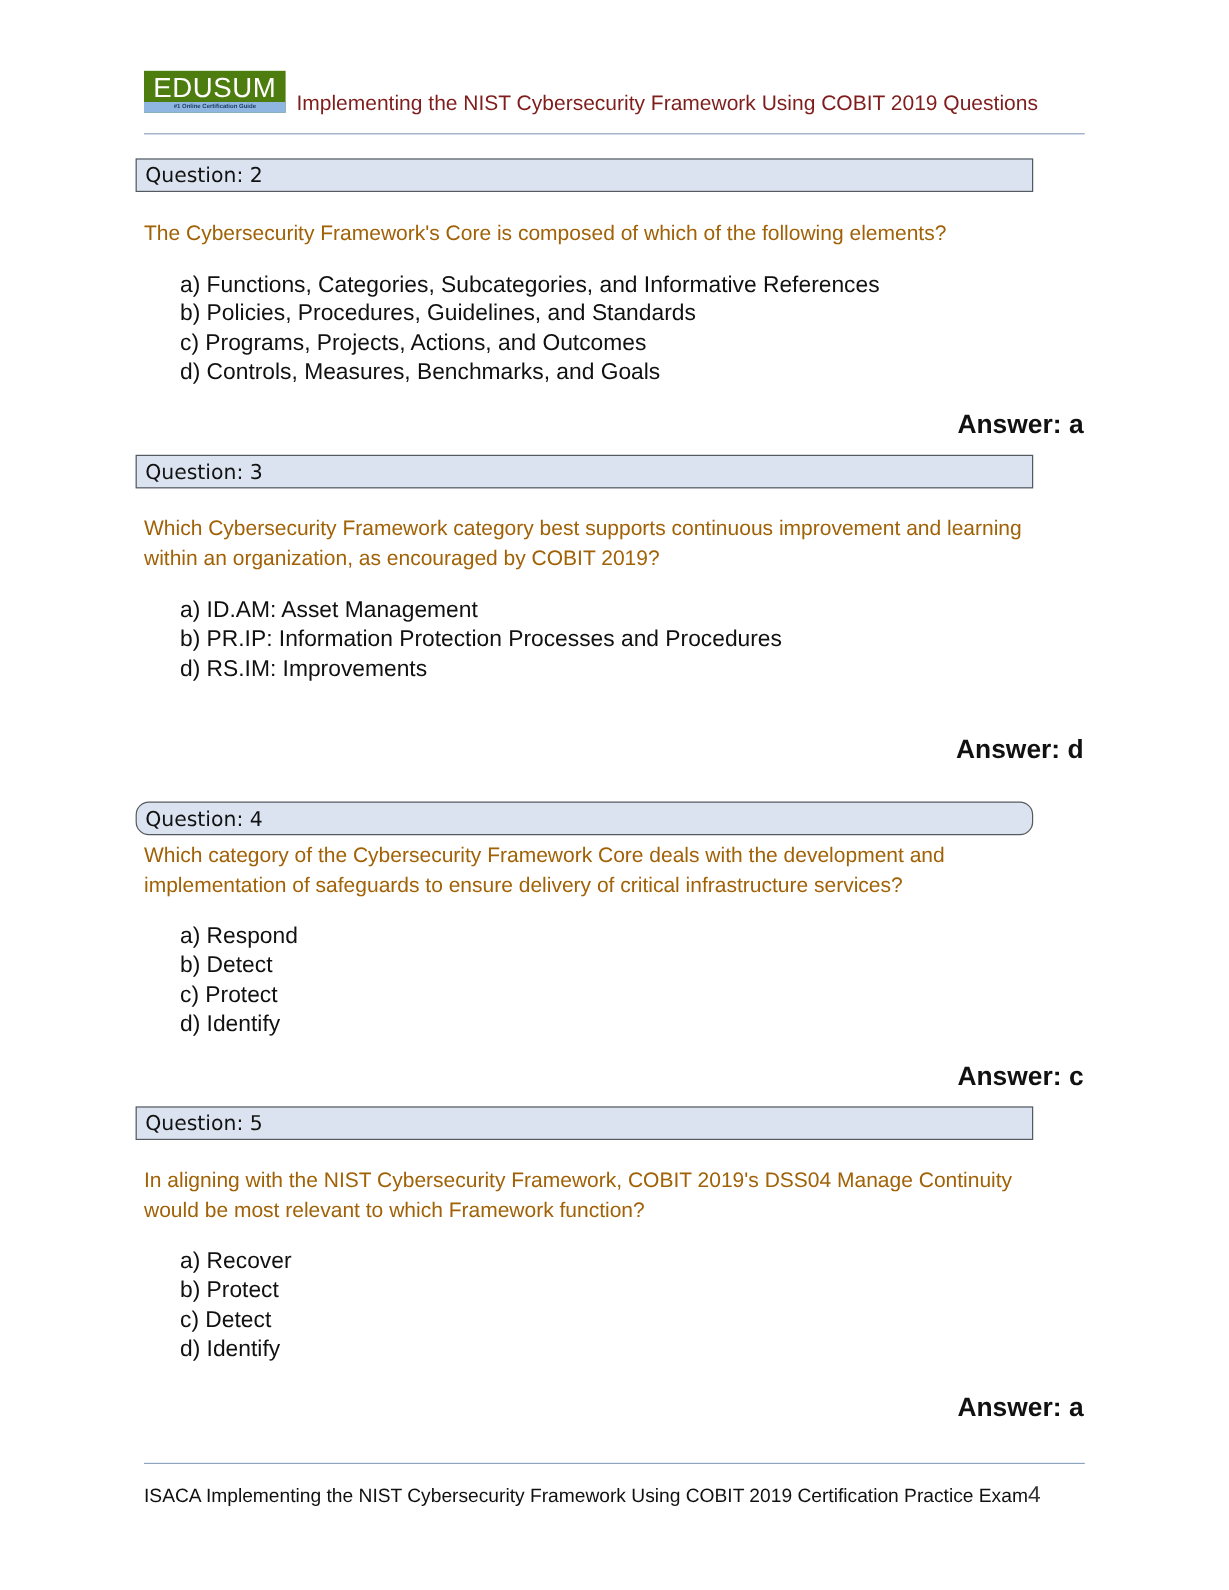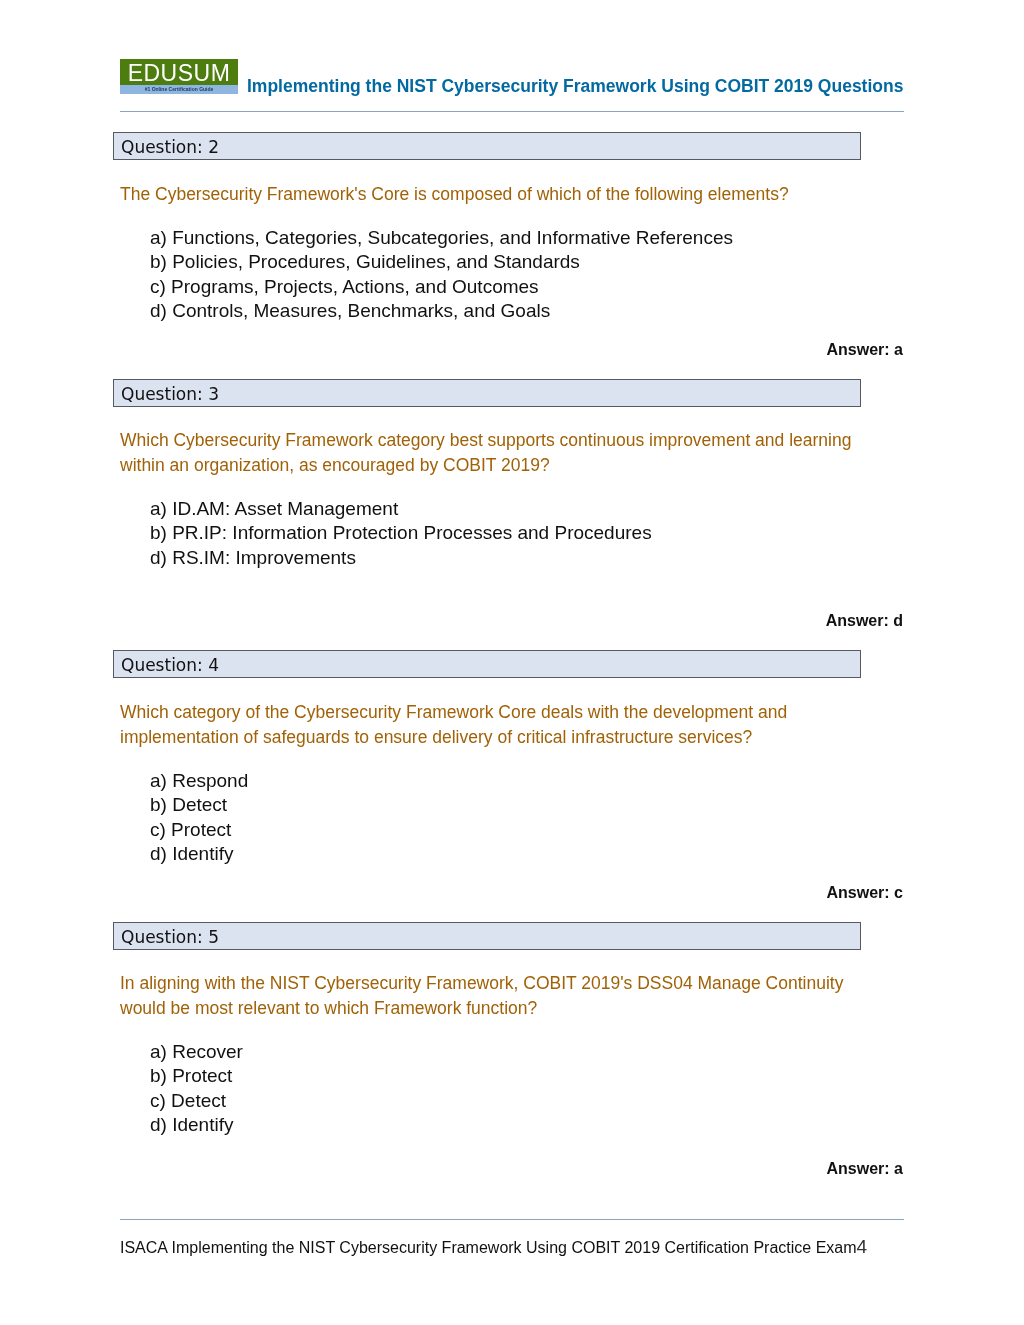--- a/index.html
+++ b/index.html
@@ -9,31 +9,31 @@
     .header { position: absolute; left: 120px; top: 59px; width: 784px; height: 52px;
               border-bottom: 1px solid #8ea4bf; }
     .logo { position: absolute; left: 0; top: 0; width: 118px; height: 35px;
             background: #4d7c0f; }
     .logo-word { position: absolute; left: 0; top: 1px; width: 118px; text-align: center;
                  color: #ffffff; font-size: 23px; letter-spacing: 0.5px; line-height: 26px; }
     .logo-tag { position: absolute; left: 0; top: 26px; width: 118px; height: 9px;
                 background: #8fb6e0; color: #1a3a5c; font-size: 5px; line-height: 9px;
                 text-align: center; font-weight: bold; }
     .header-title { position: absolute; left: 127px; top: 17px; font-size: 17.5px;
-                    color: #0369a1; white-space: nowrap; font-weight: bold; }
+                    color: #7f1d1d; white-space: nowrap; }
 
     .q-header { position: absolute; left: 113px; width: 748px; height: 28px;
                 background: #dce3f0; border: 1px solid #555a60;
                 font-family: "DejaVu Sans", sans-serif; font-size: 17px;
                 line-height: 28px; padding-left: 7px; box-sizing: border-box; color: #111; }
     .q-text { position: absolute; left: 120px; width: 780px; font-size: 17.5px;
               line-height: 24.5px; color: #a16207; }
     .options { position: absolute; left: 150px; font-size: 19px; line-height: 24.3px; color: #111; }
     .option { white-space: nowrap; }
-    .answer { position: absolute; right: 121px; font-size: 16px; font-weight: bold; color: #111; }
+    .answer { position: absolute; right: 121px; font-size: 22px; font-weight: bold; color: #111; }
 
     .footer-line { position: absolute; left: 120px; top: 1219px; width: 784px; height: 0;
                    border-top: 1px solid #8ea4bf; }
     .footer-text { position: absolute; left: 120px; top: 1236px; font-size: 16px;
                    color: #111; white-space: nowrap; }
     .page-num { font-size: 19px; color: #333; }
   </style>
 </head>
 <body>
 
@@ -60,21 +60,21 @@
   <div>Which Cybersecurity Framework category best supports continuous improvement and learning</div>
   <div>within an organization, as encouraged by COBIT 2019?</div>
 </div>
 <div class="options" style="top:497px;">
   <div class="option">a) ID.AM: Asset Management</div>
   <div class="option">b) PR.IP: Information Protection Processes and Procedures</div>
   <div class="option">d) RS.IM: Improvements</div>
 </div>
 <div class="answer" style="top:612px;">Answer: d</div>
 
-<div class="q-header" style="top:650px;">Question: 4</div>
+<div class="q-header" style="top:668px;border-radius:11px;">Question: 4</div>
 <div class="q-text" style="top:700px;">
   <div>Which category of the Cybersecurity Framework Core deals with the development and</div>
   <div>implementation of safeguards to ensure delivery of critical infrastructure services?</div>
 </div>
 <div class="options" style="top:769px;">
   <div class="option">a) Respond</div>
   <div class="option">b) Detect</div>
   <div class="option">c) Protect</div>
   <div class="option">d) Identify</div>
 </div>

